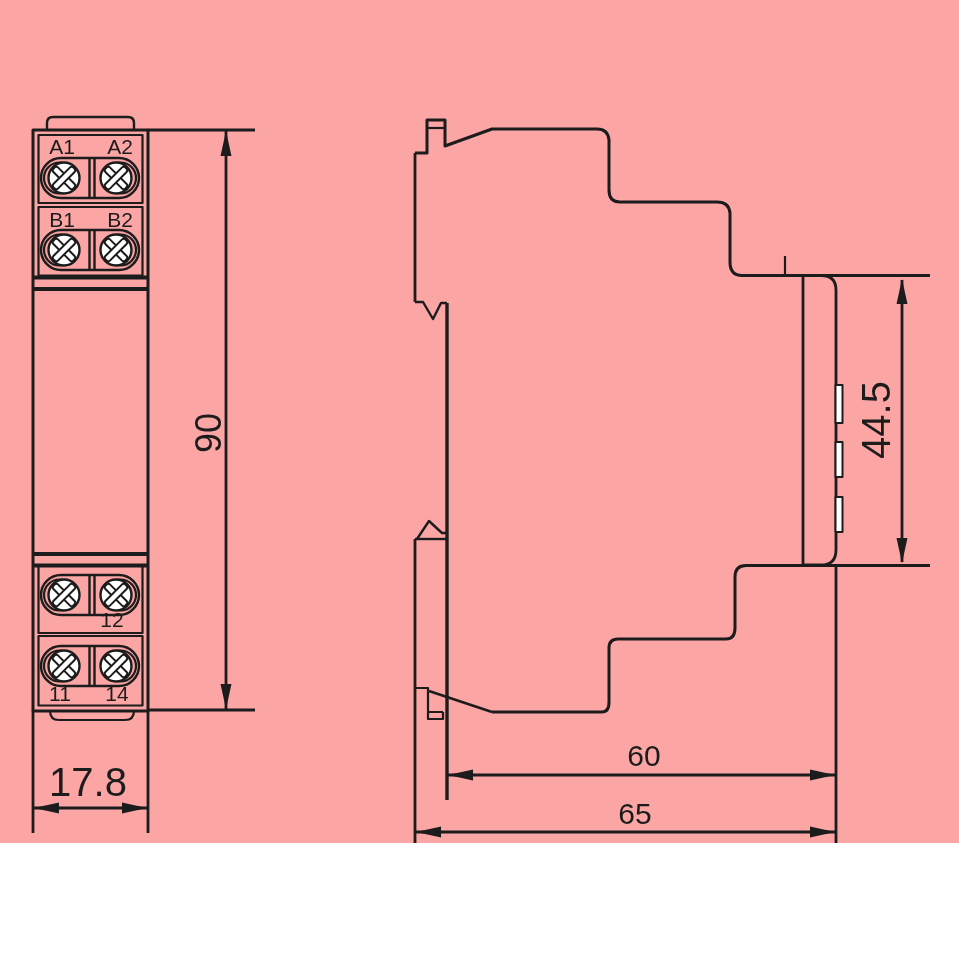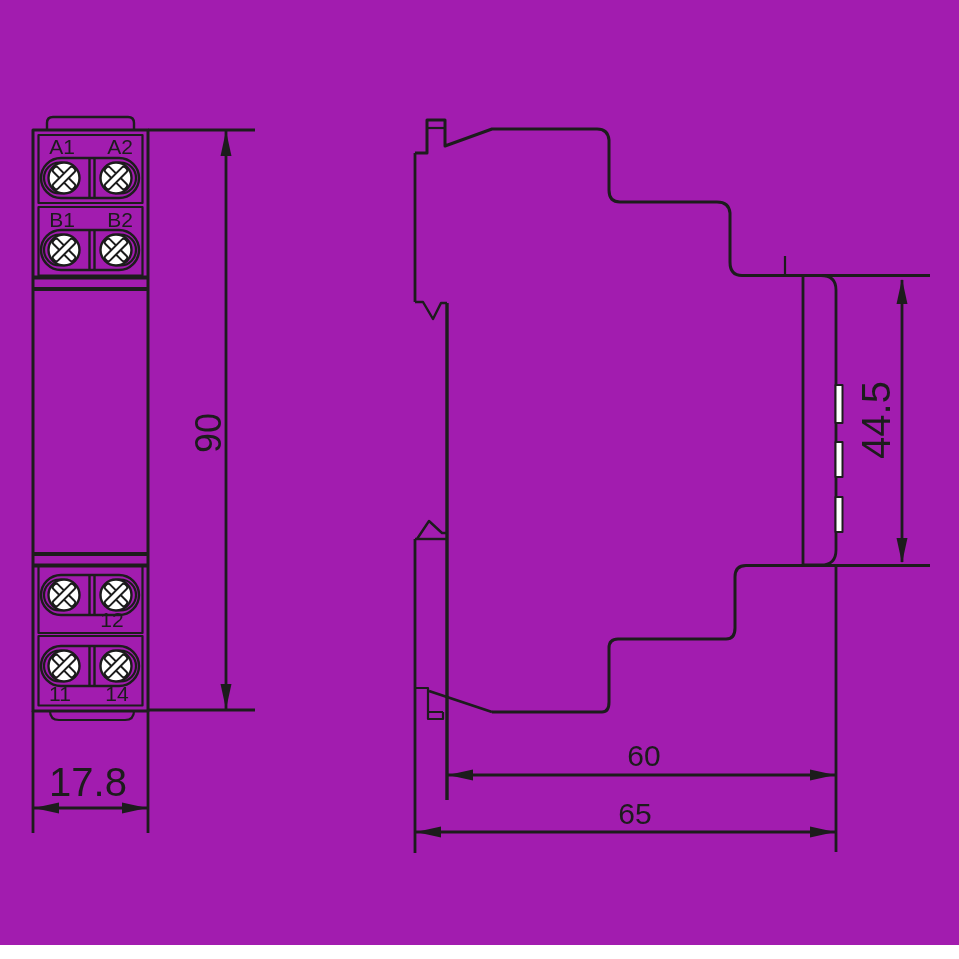--- a/index.html
+++ b/index.html
@@ -1,16 +1,16 @@
 <!DOCTYPE html>
 <html><head>
 <meta charset="utf-8">
 <style>
   html,body{margin:0;padding:0;background:#ffffff;}
-  .stage{width:959px;height:945px;position:relative;background:#a21caf;overflow:hidden;}
+  .stage{width:959px;height:843px;position:relative;background:#fca5a5;overflow:hidden;}
   svg{display:block;}
   text{font-family:"Liberation Sans","DejaVu Sans",sans-serif;fill:#1c1c1c;}
   .dim-big{font-size:40px;}
   .dim-90{font-size:36px;}
   .dim-small{font-size:30px;}
   .term-label{font-size:21px;}
 </style>
 </head>
 <body>
 

